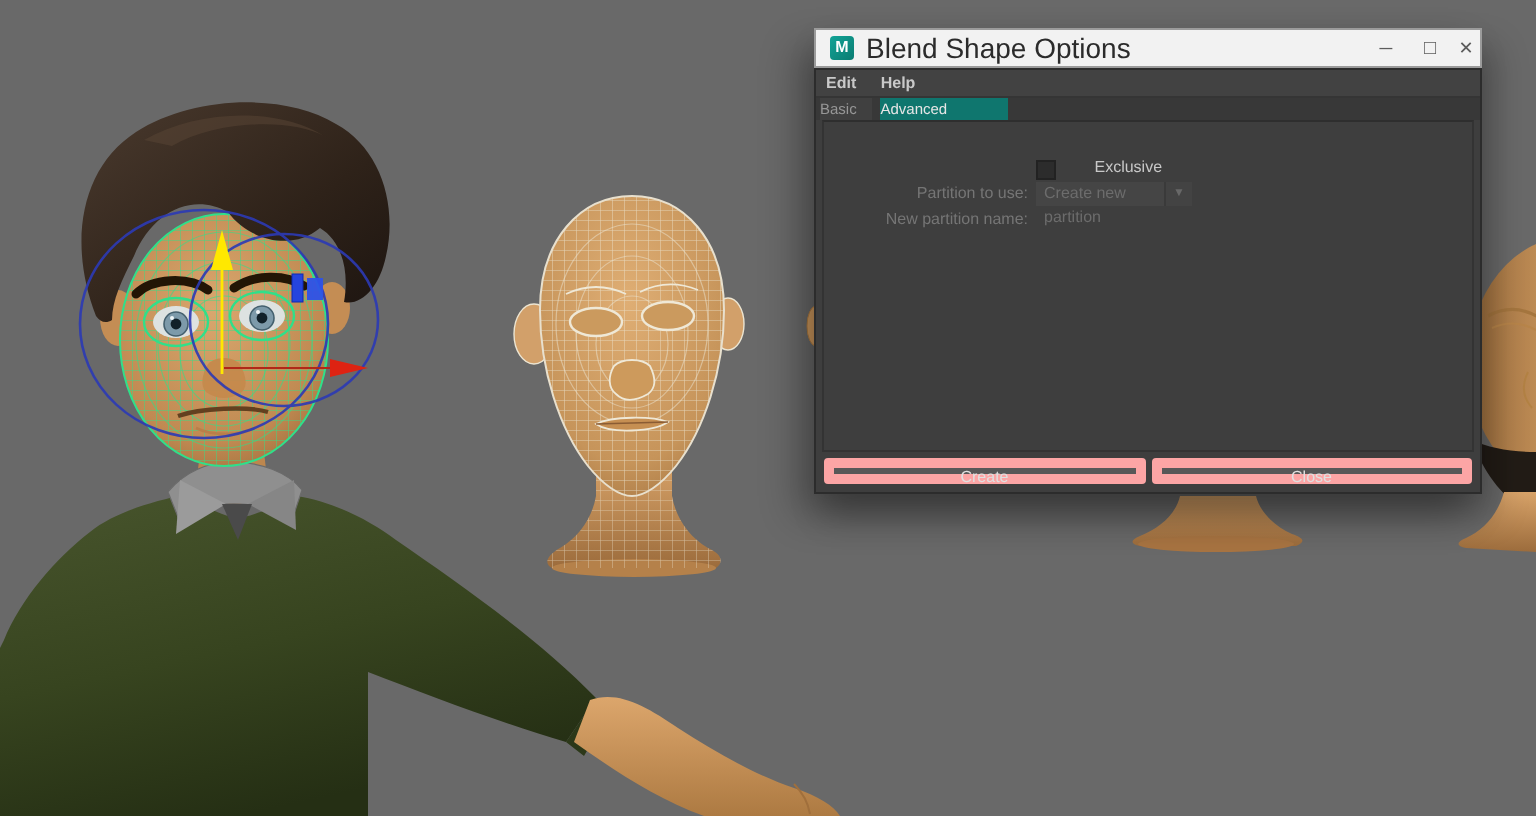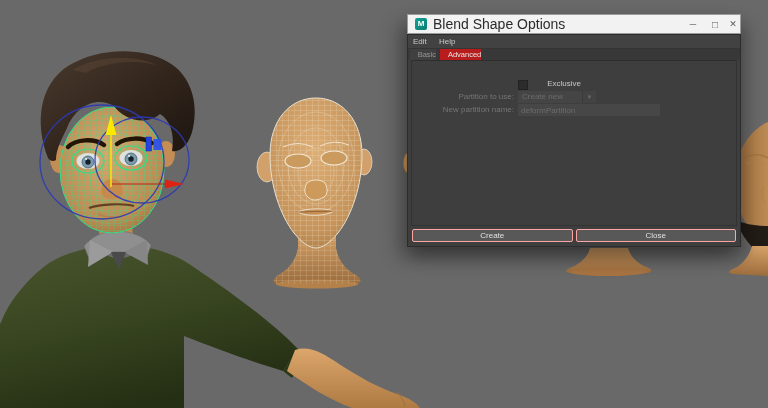--- a/index.html
+++ b/index.html
@@ -29,25 +29,25 @@
   .wtitle{position:absolute;left:25px;top:0;line-height:19px;font-size:14px;color:#2b2b2b;}
   .winbtn{position:absolute;top:0;width:22px;height:19px;text-align:center;line-height:19px;color:#5c5c5c;font-size:9px;}
   .winbtn.min{right:36px;}
   .winbtn.max{right:14px;font-size:10px;}
   .winbtn.cls{right:-4px;}
   .dlgbody{
     position:absolute;left:0;top:20px;right:0;bottom:0;background:#3e3e3e;
     border:1px solid #2c2c2c;box-sizing:border-box;
   }
   .menubar{position:absolute;left:0;top:0;right:0;height:13px;background:#424242;border-bottom:1px solid #353535;}
-  .menubar span{display:inline-block;padding:0 5px;line-height:13px;color:#c9c9c9;}
+  .menubar span{display:inline-block;padding:0 5px;line-height:13px;color:#c9c9c9;font-weight:bold;}
   .tabbar{position:absolute;left:0;top:14px;right:0;height:11px;background:#383838;}
-  .tab{display:inline-block;height:11px;line-height:11px;text-align:right;vertical-align:top;font-size:7.5px;}
+  .tab{display:inline-block;height:11px;line-height:11px;text-align:left;vertical-align:top;font-size:7.5px;}
   .tab.basic{width:26px;margin-left:2px;color:#979797;background:#404040;}
-  .tab.advanced{width:41px;margin-left:2px;color:#e6e6e6;background:#b91c1c;}
+  .tab.advanced{width:64px;margin-left:2px;color:#e6e6e6;background:#0f766e;}
   .panel{
     position:absolute;left:3px;right:3px;top:25px;bottom:20px;
     background:#3e3e3e;border:1px solid #333;border-top-color:#2e2e2e;
   }
   .frow{position:absolute;left:0;right:0;height:12px;line-height:12px;}
   .frow .lbl{display:inline-block;width:102px;text-align:right;vertical-align:top;}
   .lbl.dim{color:#757575;}
   .ctrl{position:absolute;left:106px;top:0;height:12px;box-sizing:border-box;}
   .dropdown{background:#535353;color:#e0e0e0;padding:0 16px 0 4px;line-height:12px;}
   .dropdown .arrowseg{
@@ -62,21 +62,21 @@
   }
   .cblabel{display:inline-block;margin-left:4px;line-height:12px;color:#c8c8c8;padding-left:13px;}
   .txtfield{
     position:absolute;left:106px;top:0;width:142px;height:12px;background:#474747;border:none;
     color:#6c6c6c;font-size:8px;font-family:"Liberation Sans","DejaVu Sans",sans-serif;padding:0 3px;box-sizing:border-box;
   }
   .btnrow{
     position:absolute;left:4px;right:4px;bottom:4px;height:13px;display:flex;gap:3px;
   }
   .btnrow button{
-    flex:1;height:13px;background:#585858;border:1px solid #fca5a5;border-radius:2px;
+    flex:1;height:13px;background:#585858;border:5px solid #fca5a5;border-radius:2px;
     color:#e0e0e0;font-size:8px;line-height:10px;padding:0;
     font-family:"Liberation Sans","DejaVu Sans",sans-serif;
   }
 </style>
 </head>
 <body>
 
 <div class="viewport">
 <svg width="768" height="408" viewBox="0 0 768 408">
   <defs>
@@ -247,21 +247,20 @@
       </div>
       <div class="frow" style="top:30px">
         <span class="lbl dim">Partition to use:</span>
         <span class="ctrl dropdown disabled" style="width:78px">
           <span>Create new partition</span>
           <span class="arrowseg">▼</span>
         </span>
       </div>
       <div class="frow" style="top:43px">
         <span class="lbl dim">New partition name:</span>
-        <input class="txtfield" type="text" disabled="" value="deformPartition" style="">
       </div>
     </div>
     <div class="btnrow">
       <button>Create</button>
       <button>Close</button>
     </div>
   </div>
 </div>
 
 </body></html>

